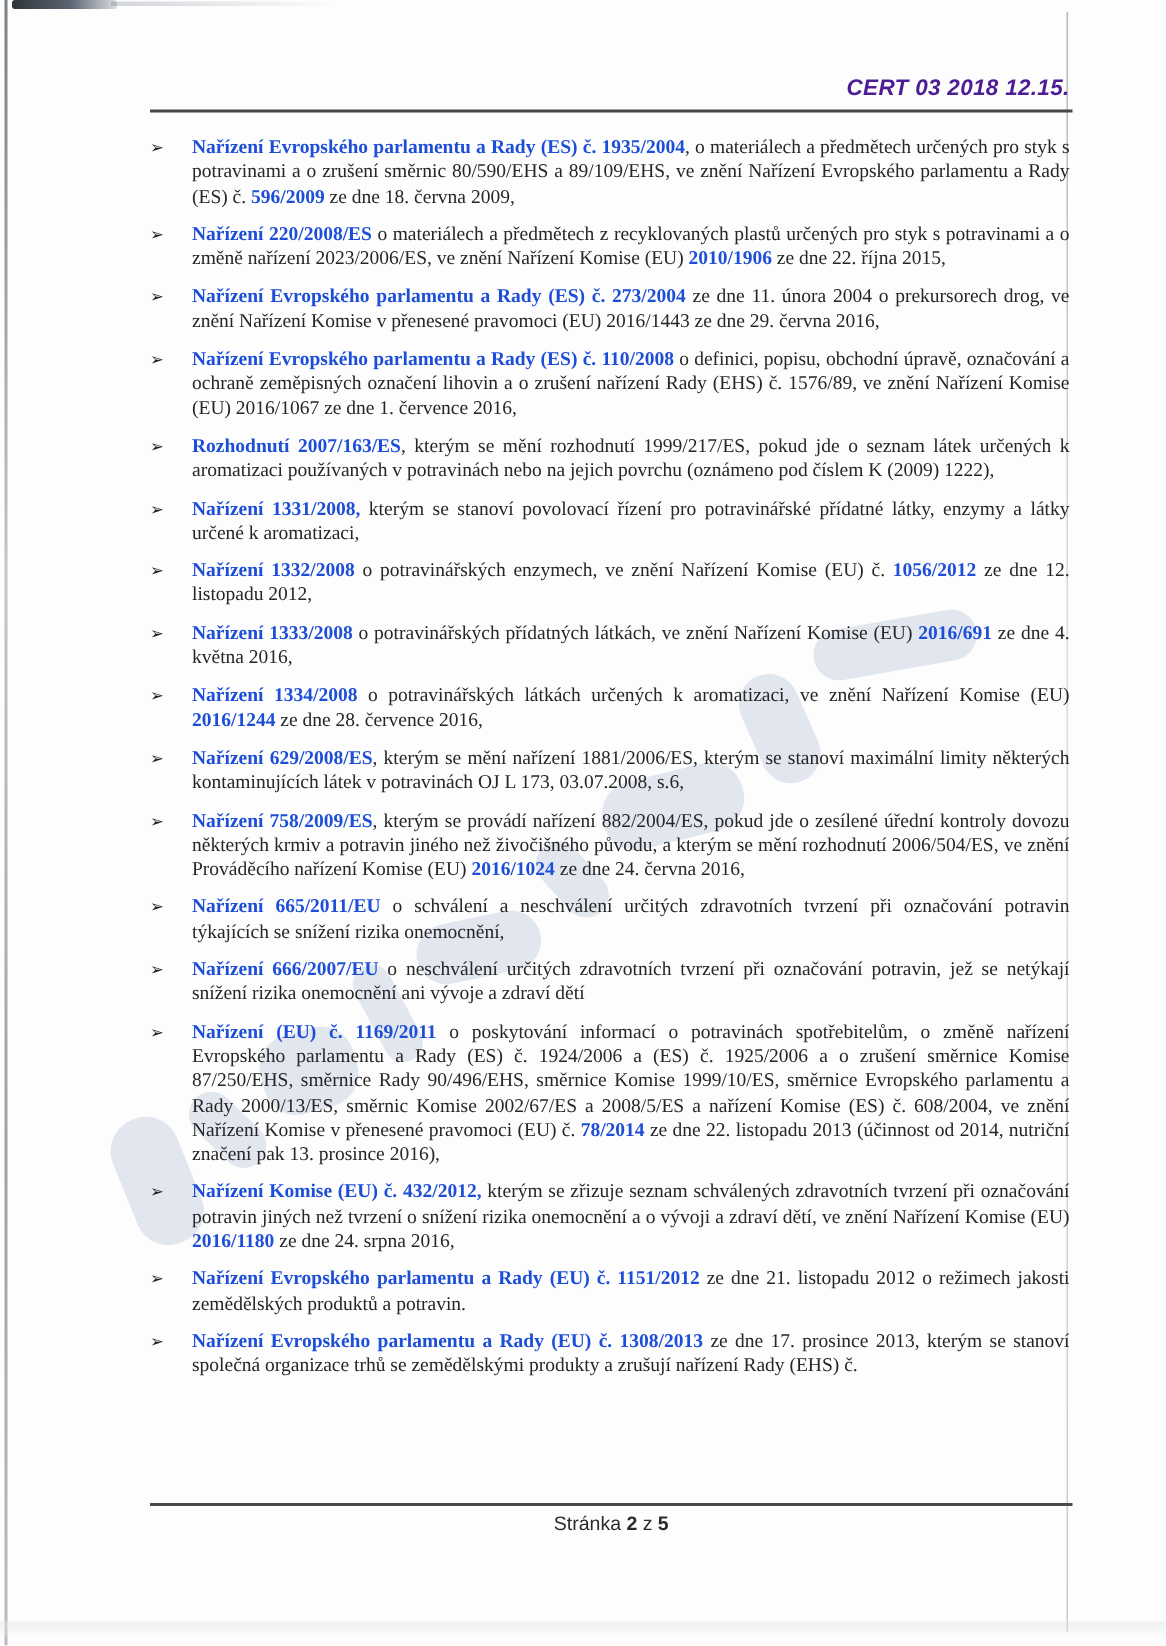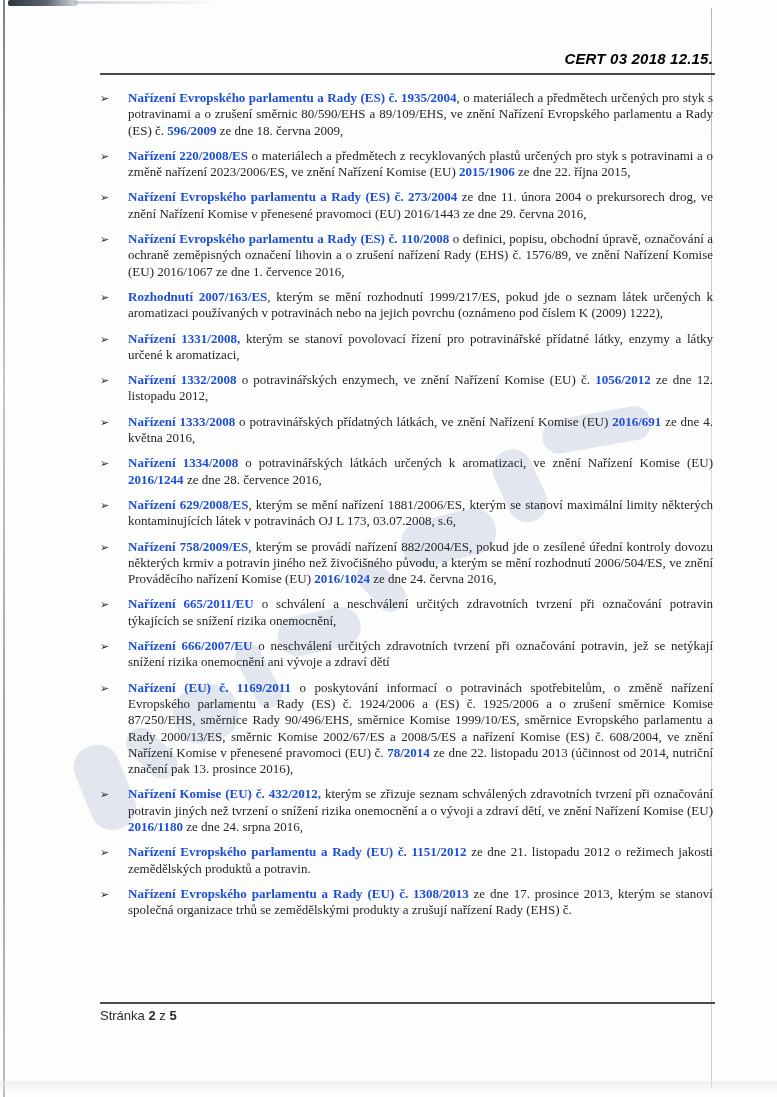--- a/index.html
+++ b/index.html
@@ -30,32 +30,32 @@
   .wm3{width:64px;height:54px;border-radius:30px;transform:rotate(20deg);}
   .wm4{width:26px;height:70px;transform:rotate(8deg);}
   .wm5{width:84px;height:40px;border-radius:24px;transform:rotate(24deg);}
   .wm6{width:30px;height:58px;transform:rotate(-6deg);}
   .wm7{width:96px;height:46px;border-radius:26px;transform:rotate(22deg);}
   .wm8{width:40px;height:76px;transform:rotate(12deg);}
   .wm9{width:110px;height:34px;border-radius:20px;transform:rotate(26deg);}
   
   .header-code{position:absolute;right:64px;top:50px;
     font-family:"Liberation Sans", sans-serif;font-style:italic;font-weight:600;
-    font-size:15px;letter-spacing:.2px;color:#000000;text-align:center;}
+    font-size:15px;letter-spacing:.2px;color:#4c1d95;text-align:center;}
   .header-rule{position:absolute;left:100px;top:73px;width:615px;height:2px;background:#474747;}
   
   .content{position:absolute;left:100px;top:90px;width:613px;}
   .item{display:flex;margin:0 0 9px 0;}
   .bullet{flex:0 0 28px;width:28px;font-size:11px;line-height:16.3px;color:#1e1e1e;
     font-family:"DejaVu Sans", sans-serif;padding-top:1px;}
   .txt{flex:1;margin:0;font-size:13px;line-height:16.3px;text-align:justify;color:#262626;}
   .txt b{font-weight:bold;color:#1d4ed8;}
   
   .footer-rule{position:absolute;left:100px;top:1002px;width:615px;height:1.6px;background:#4a4a4a;}
-  .page-number{position:absolute;left:100px;top:1008px;width:615px;text-align:left;
+  .page-number{position:absolute;left:100px;top:1008px;width:615px;text-align:center;
     font-family:"Liberation Sans", sans-serif;font-size:13px;color:#2b2b2b;}
   .page-number b{font-weight:bold;}
 </style>
 </head>
 <body>
 
 <div class="corner-smudge"></div>
 <div class="corner-smudge-tail"></div>
 <div class="edge-line-left"></div>
 <div class="edge-line-right"></div>
@@ -76,21 +76,21 @@
 <div class="header-code">CERT 03 2018 12.15.</div>
 <div class="header-rule"></div>
 
 <section class="content">
     <div class="item">
       <span class="bullet">➢</span>
       <p class="txt"><b>Nařízení Evropského parlamentu a Rady (ES) č. 1935/2004</b>, o materiálech a předmětech určených pro styk s potravinami a o zrušení směrnic 80/590/EHS a 89/109/EHS, ve znění Nařízení Evropského parlamentu a Rady (ES) č. <b>596/2009</b> ze dne 18. června 2009,</p>
     </div>
     <div class="item">
       <span class="bullet">➢</span>
-      <p class="txt"><b>Nařízení 220/2008/ES</b> o materiálech a předmětech z recyklovaných plastů určených pro styk s potravinami a o změně nařízení 2023/2006/ES, ve znění Nařízení Komise (EU) <b>2015/1906</b> ze dne 22. října 2015,</p>
+      <p class="txt"><b>Nařízení 220/2008/ES</b> o materiálech a předmětech z recyklovaných plastů určených pro styk s potravinami a o změně nařízení 2023/2006/ES, ve znění Nařízení Komise (EU) <b>2010/1906</b> ze dne 22. října 2015,</p>
     </div>
     <div class="item">
       <span class="bullet">➢</span>
       <p class="txt"><b>Nařízení Evropského parlamentu a Rady (ES) č. 273/2004</b> ze dne 11. února 2004 o prekursorech drog, ve znění Nařízení Komise v přenesené pravomoci (EU) 2016/1443 ze dne 29. června 2016,</p>
     </div>
     <div class="item">
       <span class="bullet">➢</span>
       <p class="txt"><b>Nařízení Evropského parlamentu a Rady (ES) č. 110/2008</b> o definici, popisu, obchodní úpravě, označování a ochraně zeměpisných označení lihovin a o zrušení nařízení Rady (EHS) č. 1576/89, ve znění Nařízení Komise (EU) 2016/1067 ze dne 1. července 2016,</p>
     </div>
     <div class="item">

